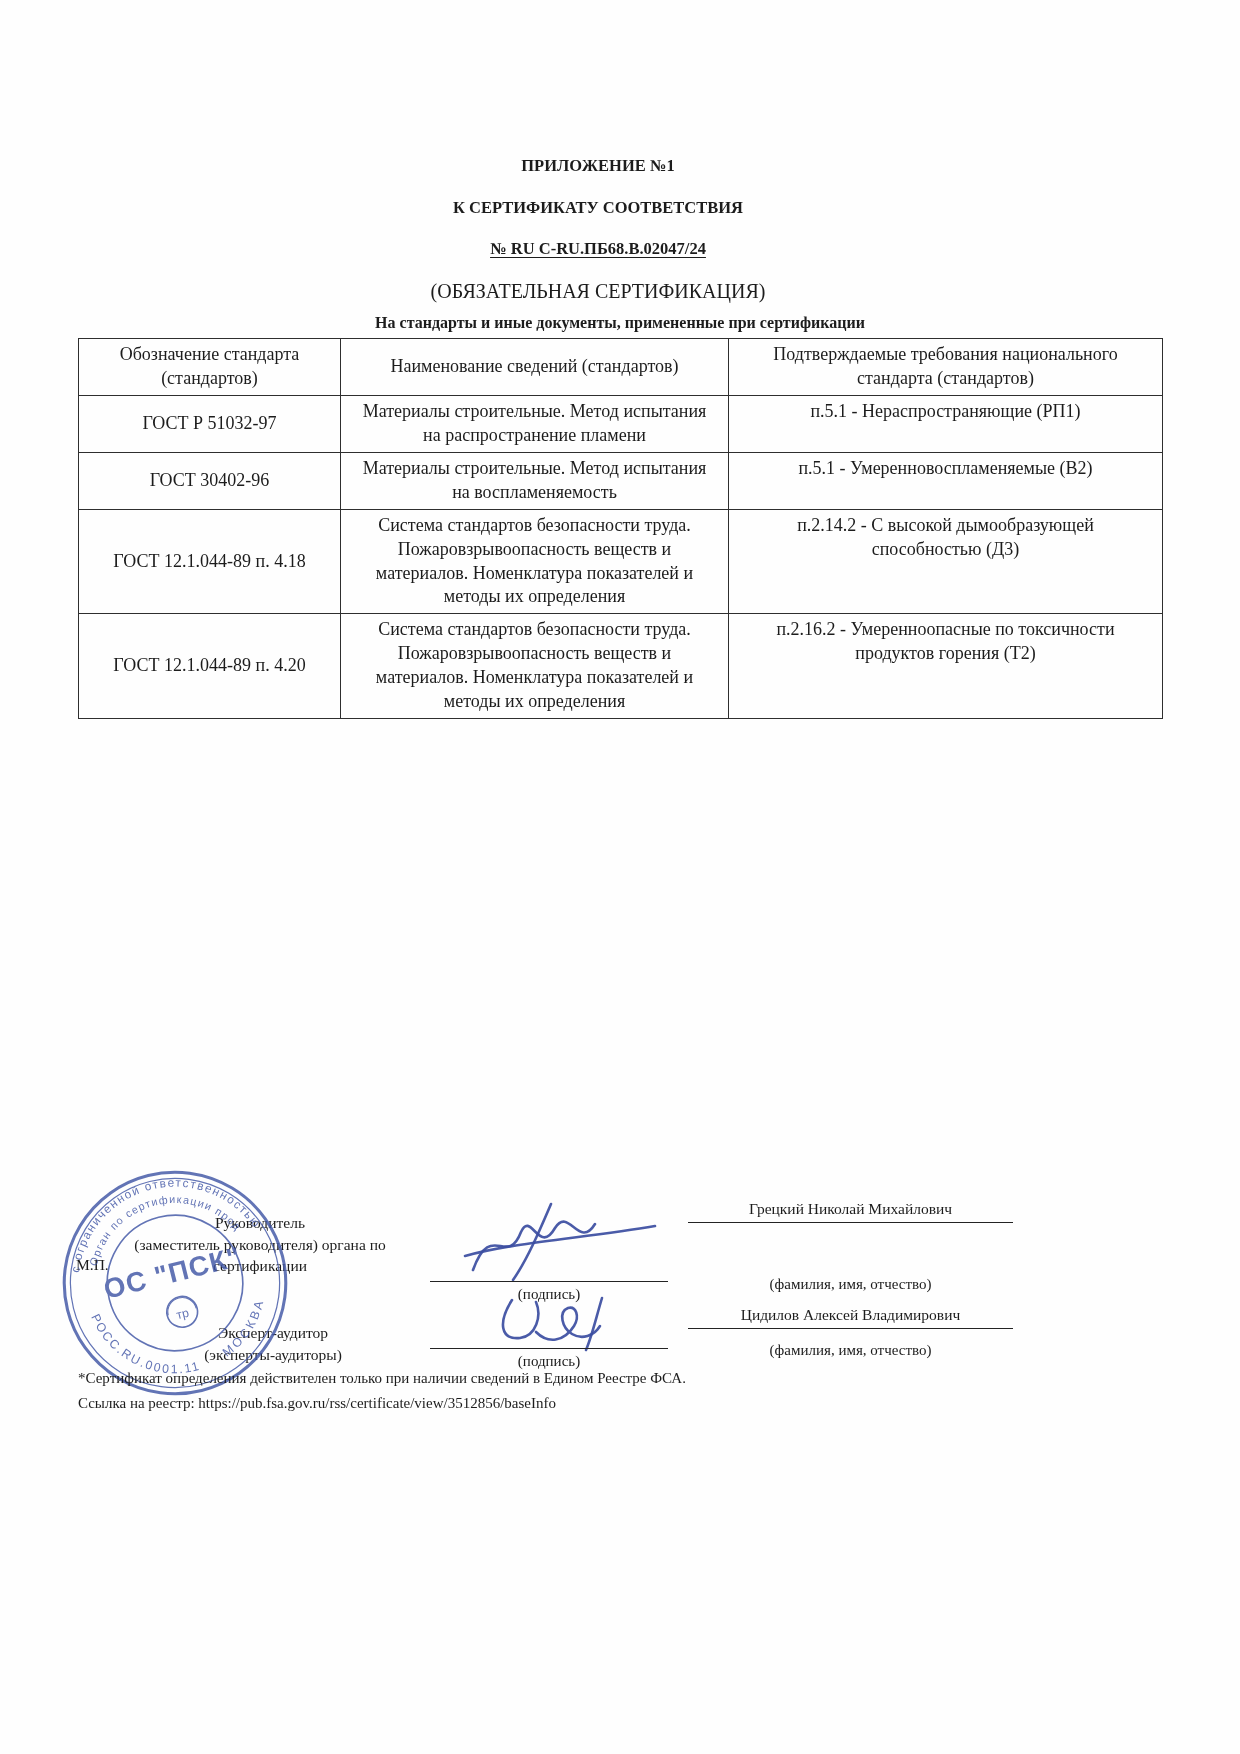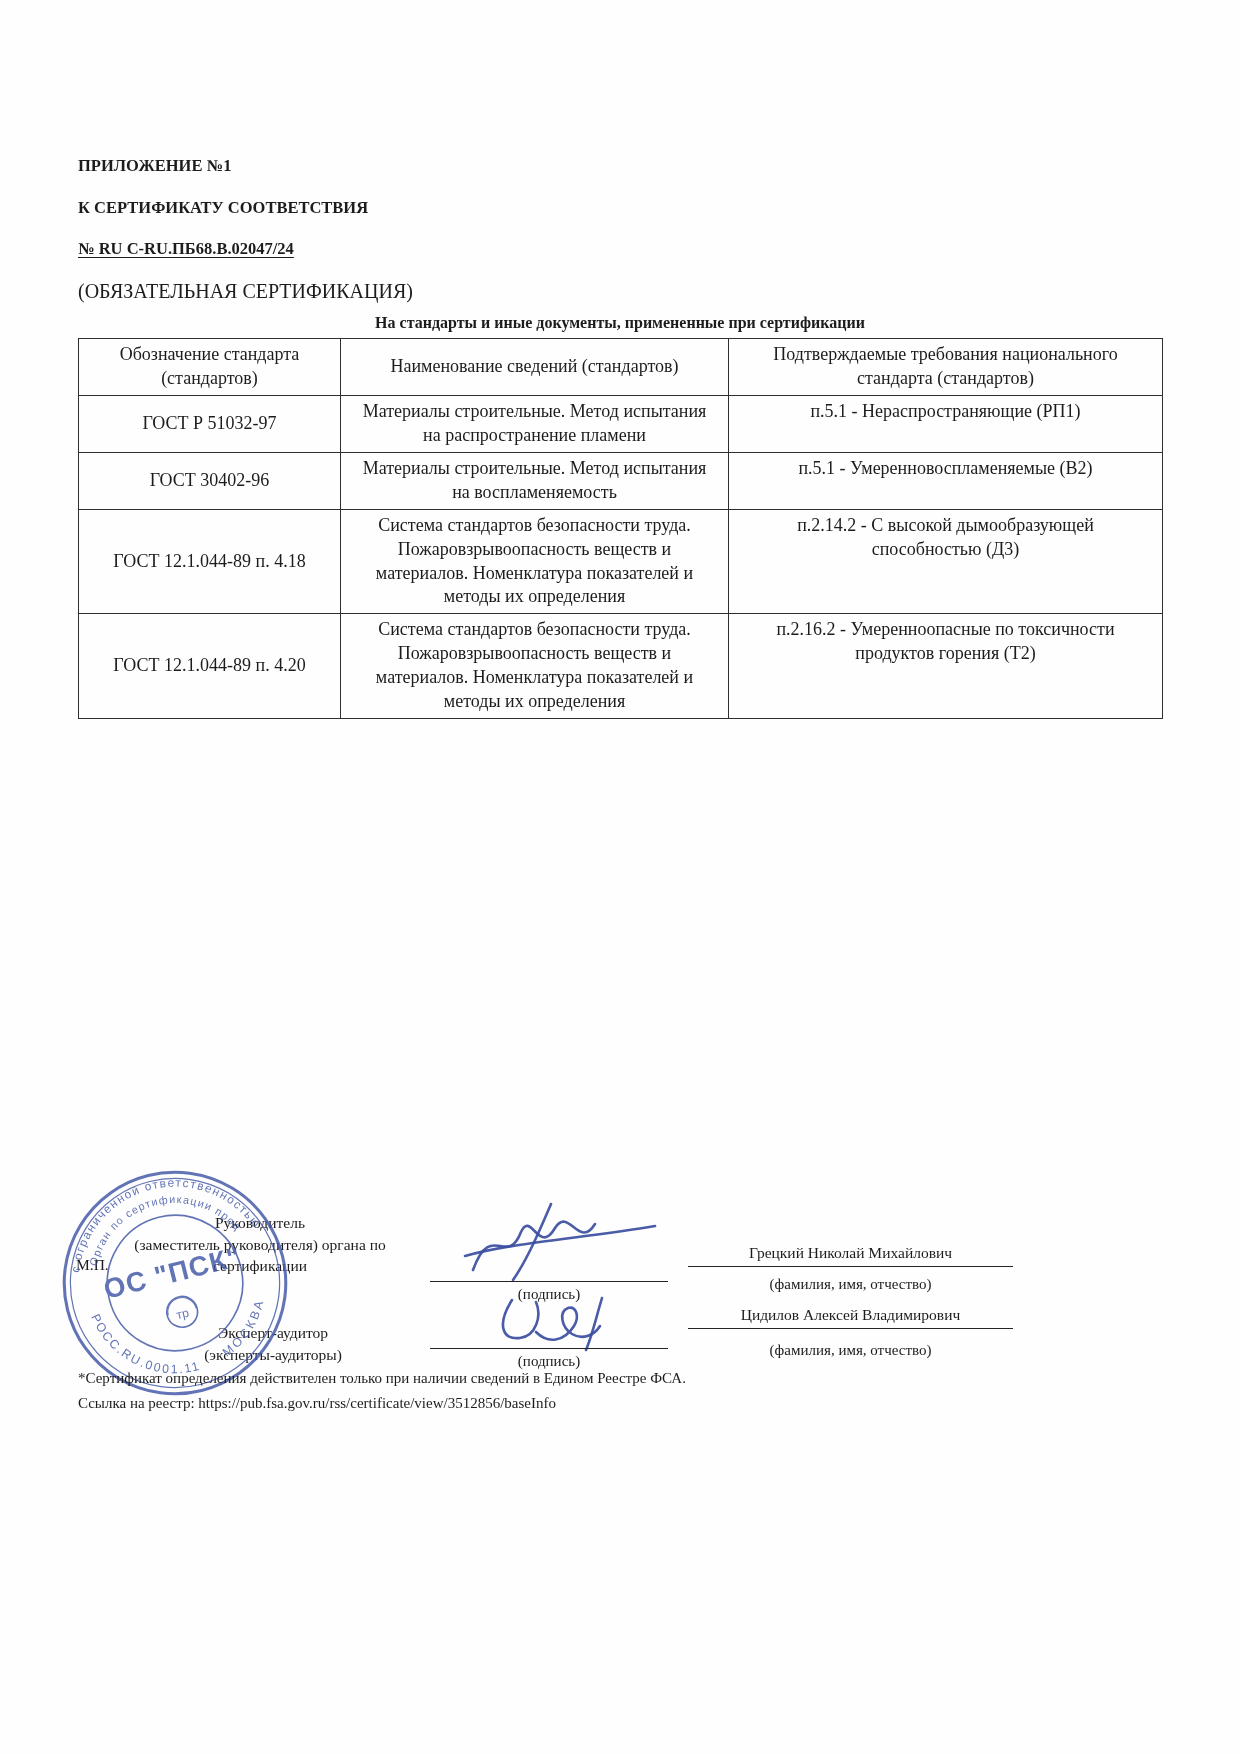--- a/index.html
+++ b/index.html
@@ -7,21 +7,21 @@
     position:relative; width:1240px; height:1754px; margin:0 auto;
     background:#fefefe; overflow:hidden;
     font-family:"Liberation Serif","DejaVu Serif",serif;
     color:#1c1c1c;
   }
   .abs { position:absolute; }
   .center { text-align:center; }
   .bold { font-weight:bold; }
 
   
-  .hline { left:78px; width:1040px; text-align:left; font-size:16.5px; }
+  .hline { left:78px; width:1040px; text-align:center; font-size:16.5px; }
   .underl { text-decoration:underline; text-underline-offset:3px; }
 
   
   .tbl-caption { left:78px; width:1084px; text-align:center; font-weight:bold; font-size:16px; }
   .doc-table {
     position:absolute; left:78px; top:338px; width:1084px;
     border-collapse:collapse; table-layout:fixed; font-size:18px;
   }
   .doc-table col.w0 { width:262px; }
   .doc-table col.w1 { width:388px; }
@@ -108,21 +108,21 @@
   </div>
 
   <svg class="abs" style="left:455px; top:1198px;" width="215" height="88" viewBox="0 0 215 88">
     <path class="sig-ink" d="M18,72 C36,22 52,70 66,34 C76,12 84,58 100,30 C114,8 124,52 140,26"></path>
     <path class="sig-ink" d="M10,58 C60,44 130,40 200,28"></path>
     <path class="sig-ink" d="M96,6 C84,34 72,62 58,82"></path>
   </svg>
   <div class="abs rule" style="left:430px; top:1281px; width:238px;"></div>
   <div class="abs under-label" style="left:430px; top:1286px; width:238px;">(подпись)</div>
 
-  <div class="abs name-block" style="left:688px; top:1244px; width:325px;">Грецкий Николай Михайлович</div>
+  <div class="abs name-block" style="left:688px; top:1200px; width:325px;">Грецкий Николай Михайлович</div>
   <div class="abs under-label" style="left:688px; top:1276px; width:325px;">(фамилия, имя, отчество)</div>
 
   <svg class="abs" style="left:478px; top:1288px;" width="170" height="64" viewBox="0 0 170 64">
     <path class="sig-ink" d="M34,12 C20,34 22,52 42,50 C58,48 64,28 58,14"></path>
     <path class="sig-ink" d="M58,44 C70,56 86,54 96,38 C102,28 98,18 90,20 C80,24 84,40 94,46 C104,52 116,48 122,38"></path>
     <path class="sig-ink" d="M124,10 C118,30 114,48 108,62"></path>
   </svg>
   <div class="abs rule" style="left:430px; top:1348px; width:238px;"></div>
   <div class="abs under-label" style="left:430px; top:1353px; width:238px;">(подпись)</div>
 

